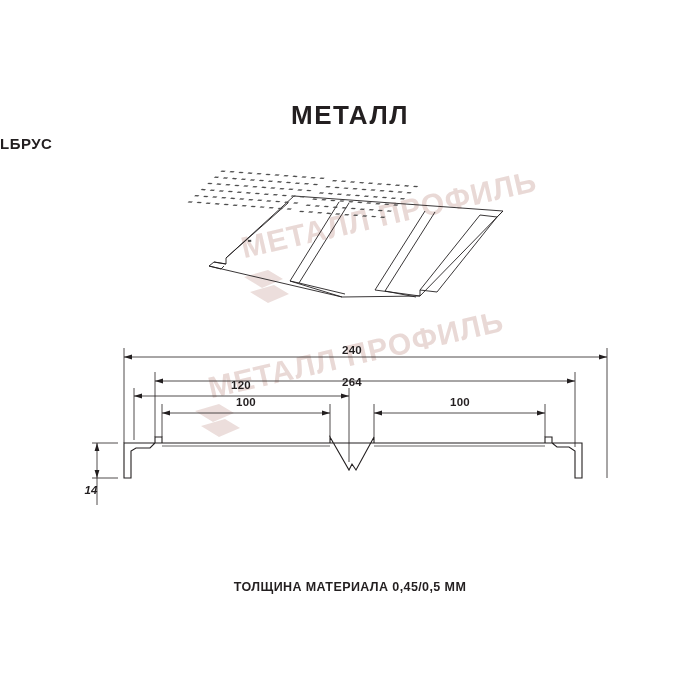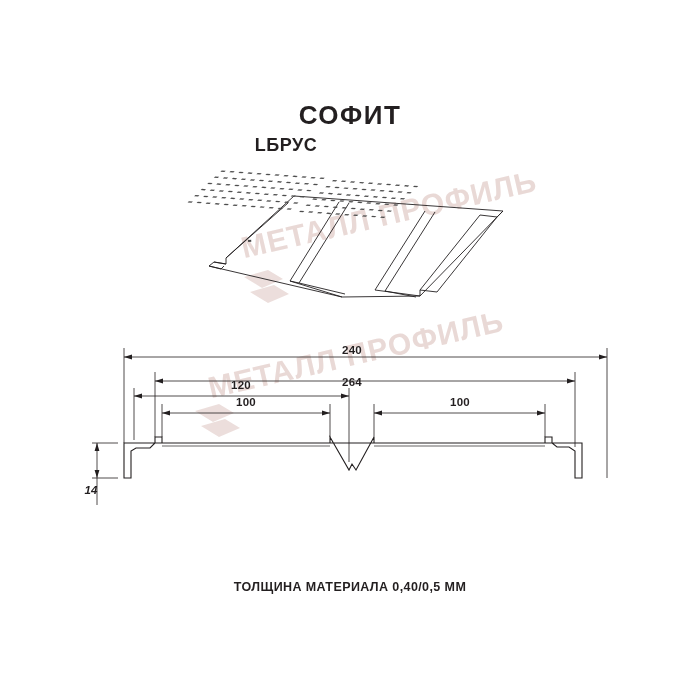--- a/index.html
+++ b/index.html
@@ -30,22 +30,21 @@
     font-size: 26px;
     font-weight: bold;
     letter-spacing: 1.5px;
     color: #231f20;
   }
   .subtitle {
     position: absolute;
     left: 0;
     top: 135px;
     width: 572px;
-    text-align: center;
-    font-size: 18px;
+    font-size: 15px;
     font-weight: bold;
     letter-spacing: 0.5px;
     color: #231f20;
   }
   .footnote {
     position: absolute;
     left: 0;
     top: 580px;
     width: 700px;
     text-align: center;
@@ -89,21 +88,21 @@
     color: #231f20;
     text-align: center;
     letter-spacing: 0.2px;
   }
 </style>
 </head>
 <body>
 
 <div class="page">
 
-  <div class="title">СОФИТ</div>
+  <div class="title">МЕТАЛЛ</div>
   <div class="subtitle">LБРУС</div>
 
   <div class="wm wm1">МЕТАЛЛ ПРОФИЛЬ</div>
   <div class="wm wm2">МЕТАЛЛ ПРОФИЛЬ</div>
 
   <svg class="svg-layer" viewBox="0 0 700 700">
 
     <g opacity="0.85">
       <path d="M244 277 L268 270 L283 279 L262 288 Z" fill="#e9d9d6"></path>
       <path d="M250 292 L274 285 L289 294 L268 303 Z" fill="#e9d9d6"></path>
@@ -361,15 +360,15 @@
     </g>
   </svg>
 
   <div class="dim-label" style="left:332px; top:340px; width:40px;margin-top:36px;">264</div>
   <div class="dim-label" style="left:332px; top:344px; width:40px;">240</div>
   <div class="dim-label" style="left:221px; top:379px; width:40px;">120</div>
   <div class="dim-label" style="left:226px; top:396px; width:40px;">100</div>
   <div class="dim-label" style="left:440px; top:396px; width:40px;">100</div>
   <div class="dim-label" style="left:76px; top:484px; width:30px;font-style:italic;">14</div>
 
-  <div class="footnote">ТОЛЩИНА МАТЕРИАЛА 0,40/0,5 ММ</div>
+  <div class="footnote">ТОЛЩИНА МАТЕРИАЛА 0,45/0,5 ММ</div>
 
 </div>
 
 </body></html>

